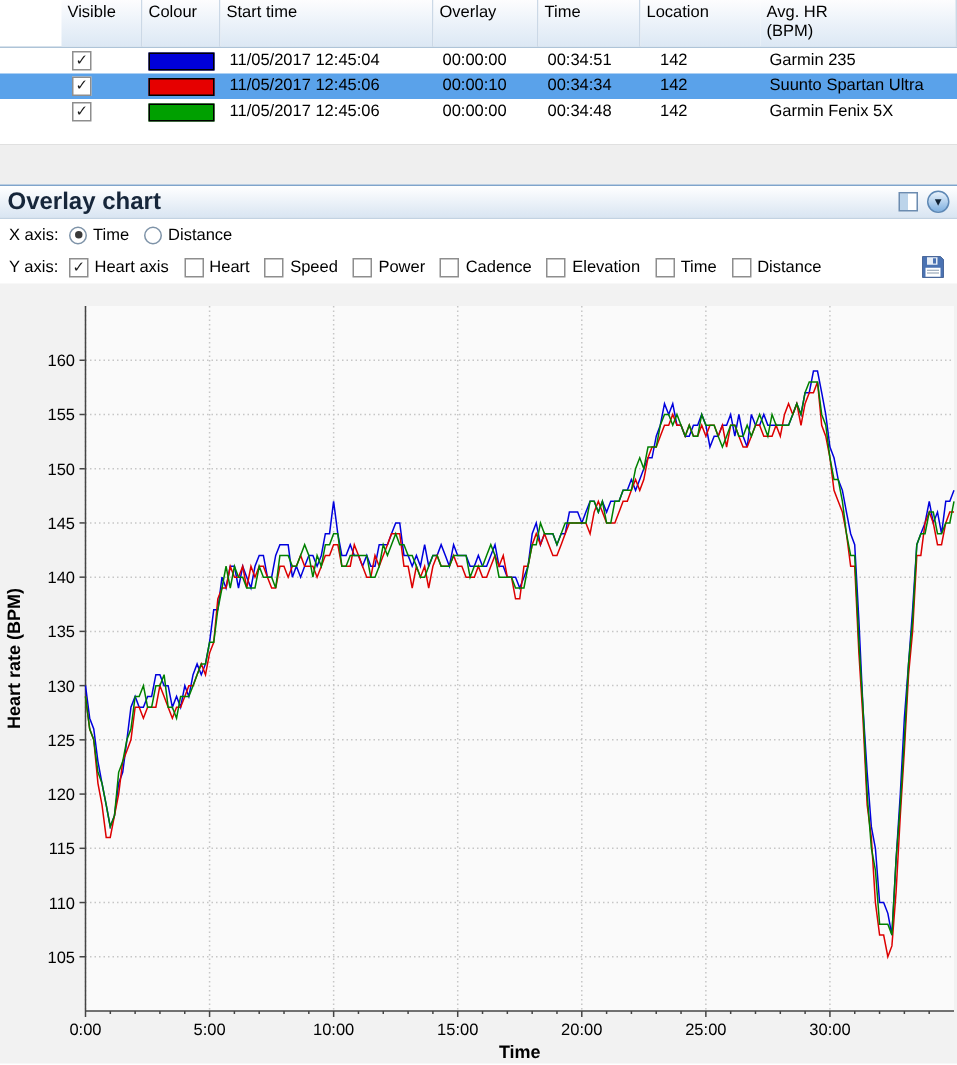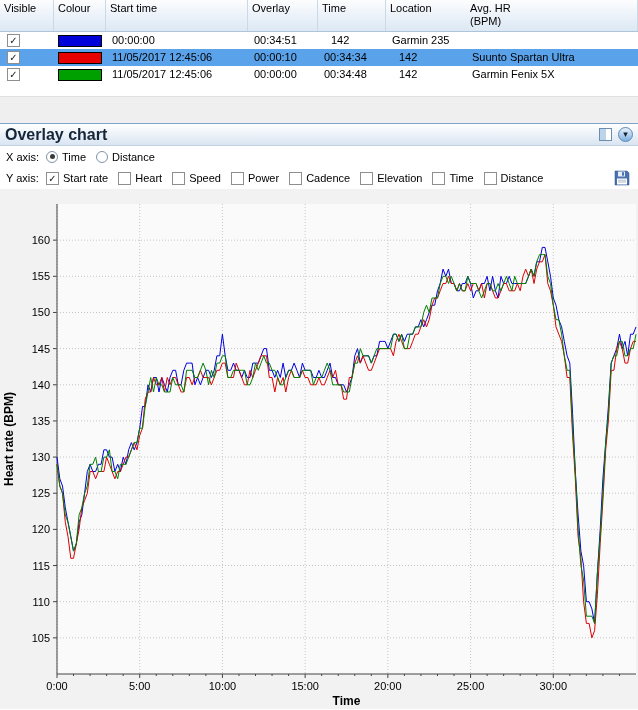--- a/index.html
+++ b/index.html
@@ -10,20 +10,21 @@
     color: #000;
     background: #fff;
     overflow: hidden;
   }
 
   
   .tbl-header, .tbl-row {
     display: grid;
     grid-template-columns: 54px 52px 142px 70px 68px 80px 1fr;
     width: 638px;
+    padding-left: 41px;
   }
   .tbl-header { height: 32px; border-bottom: 1px solid #AEC4D8; }
   .th {
     background: linear-gradient(#FDFDFE, #EAF1F9 55%, #DCE8F4);
     border-right: 1px solid #CBD8E6;
     padding: 2px 4px;
     line-height: 13px;
     overflow: hidden;
     white-space: nowrap;
   }
@@ -106,20 +107,21 @@
   </div>
 </div>
 
 <div class="tbl-row">
   <div class="chkcell">
       <span class="chk">✓</span>
     </div>
   <div class="swatchcell">
       <span class="swatch" style="background-color: rgb(0, 0, 216);"></span>
     </div>
+  <div class="cell">11/05/2017 12:45:04</div>
   <div class="cell">00:00:00</div>
   <div class="cell">00:34:51</div>
   <div class="cell avg">142</div>
   <div class="cell">Garmin 235</div>
 </div>
 
 <div class="tbl-row selected">
   <div class="chkcell">
       <span class="chk">✓</span>
     </div>
@@ -169,21 +171,21 @@
         <span class="dot"></span>
       </span>
     <span>Distance</span>
   </label>
 </div>
 
 <div class="ctrl-row yrow">
   <span class="ctrl-label">Y axis:</span>
   <label class="chk-item">
     <span class="chk">✓</span>
-    <span>Start rate</span>
+    <span>Heart axis</span>
   </label>
   <label class="chk-item">
     <span class="chk"></span>
     <span>Heart</span>
   </label>
   <label class="chk-item">
     <span class="chk"></span>
     <span>Speed</span>
   </label>
   <label class="chk-item">

